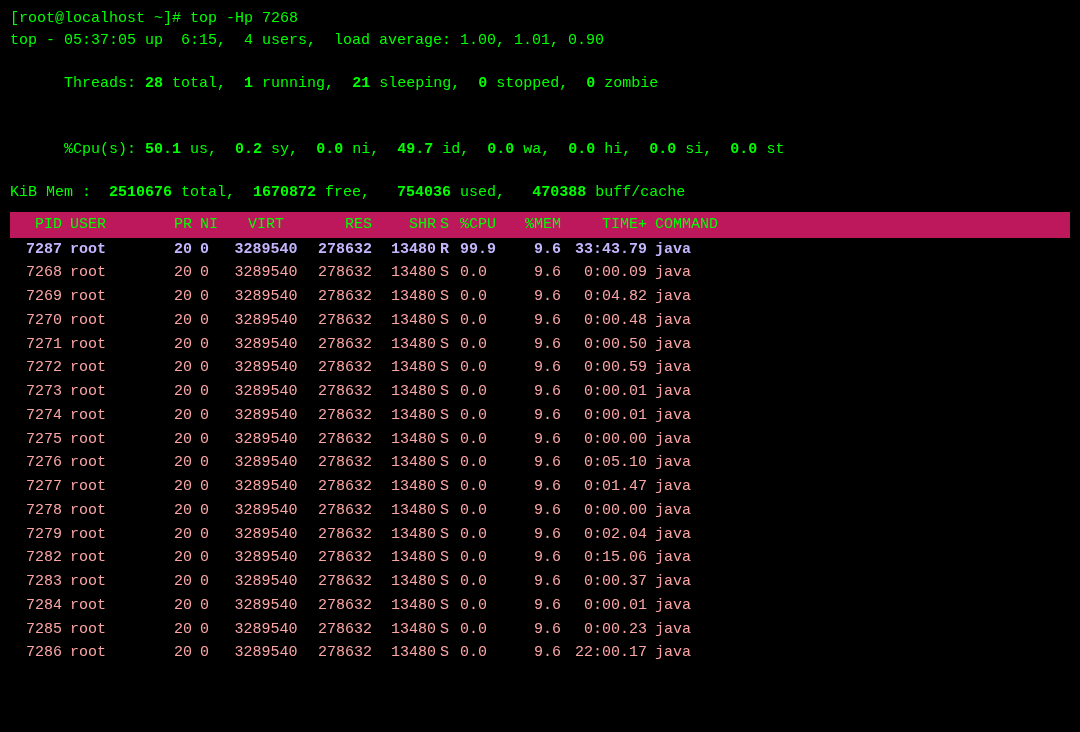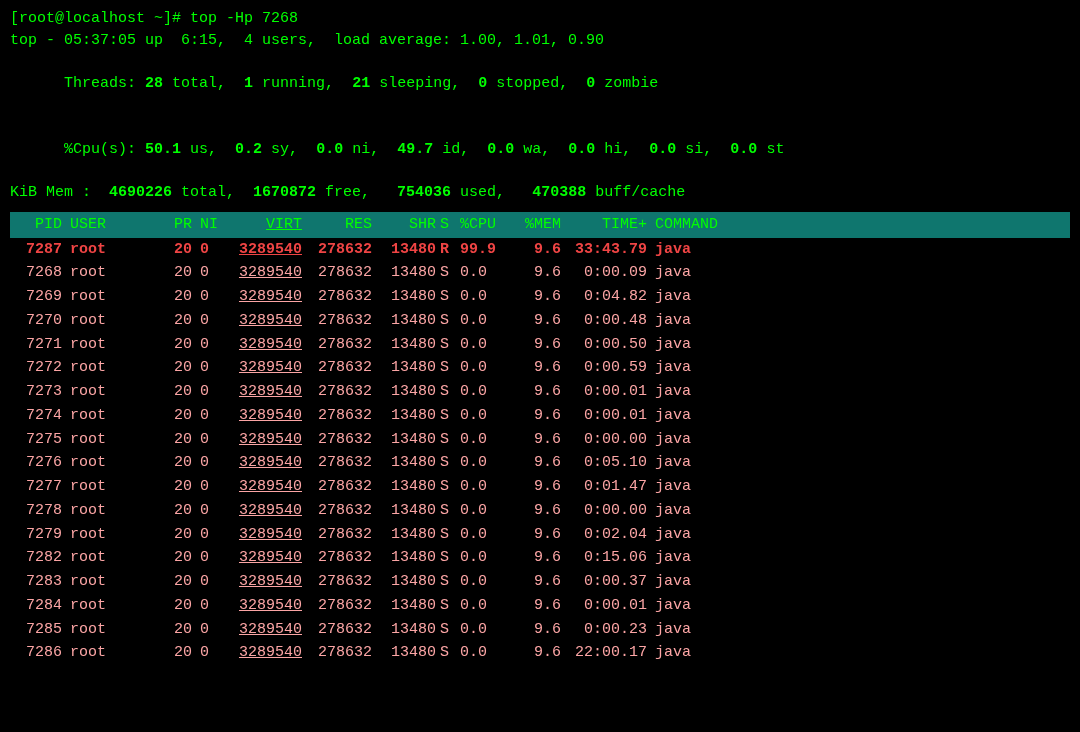--- a/index.html
+++ b/index.html
@@ -29,41 +29,41 @@
       color: #00ff00;
     }
     .bold {
       font-weight: bold;
     }
     .table-section {
       margin-top: 8px;
     }
     .table-header {
       display: flex;
-      background-color: #0f766e;
+      background-color: #be185d;
       color: #00ff00;
       padding: 2px 0;
     }
     .table-row {
       display: flex;
       padding: 1px 0;
       color: #fca5a5;
     }
     .table-row.highlight {
-      color: #ef4444;
+      color: #c4b5fd;
       font-weight: bold;
     }
     .col {
       white-space: pre;
     }
     .col-pid    { width: 60px;  text-align: right; padding-right: 8px; }
     .col-user   { width: 90px;  text-align: left;  padding-right: 4px; }
     .col-pr     { width: 40px;  text-align: right; padding-right: 8px; }
     .col-ni     { width: 30px;  text-align: left; padding-right: 8px; }
-    .col-virt   { width: 80px;  text-align: right; padding-right: 8px; text-decoration: underline; }
+    .col-virt   { width: 80px;  text-align: center; padding-right: 8px; }
     .col-res    { width: 70px;  text-align: right; padding-right: 8px; }
     .col-shr    { width: 60px;  text-align: right; padding-right: 4px; }
     .col-s      { width: 20px;  text-align: left;  padding-right: 4px; }
     .col-cpu    { width: 55px;  text-align: left; padding-right: 4px; }
     .col-mem    { width: 50px;  text-align: right; padding-right: 4px; }
     .col-time   { width: 90px;  text-align: right; padding-right: 8px; }
     .col-cmd    { width: 100px; text-align: left; }
   </style>
 </head>
 <body>
@@ -71,21 +71,21 @@
 <div class="terminal">
   <div class="header-section">
     <div class="header-line">[root@localhost ~]# top -Hp 7268</div>
     <div class="header-line">top - 05:37:05 up  6:15,  4 users,  load average: 1.00, 1.01, 0.90</div>
     <div class="header-line">
       <span>Threads: </span><span class="bold">28</span><span> total,</span>  <span class="bold">1</span><span> running,</span>  <span class="bold">21</span><span> sleeping,</span>  <span class="bold">0</span><span> stopped,</span>  <span class="bold">0</span><span> zombie</span>
     </div>
     <div class="header-line">
       <span>%Cpu(s): </span><span class="bold">50.1</span><span> us,</span>  <span class="bold">0.2</span><span> sy,</span>  <span class="bold">0.0</span><span> ni,</span>  <span class="bold">49.7</span><span> id,</span>  <span class="bold">0.0</span><span> wa,</span>  <span class="bold">0.0</span><span> hi,</span>  <span class="bold">0.0</span><span> si,</span>  <span class="bold">0.0</span><span> st</span>
     </div>
-    <div class="header-line">KiB Mem :  <span class="bold">4690226</span> total,  <span class="bold">1670872</span> free,   <span class="bold">754036</span> used,   <span class="bold">470388</span> buff/cache</div>
+    <div class="header-line">KiB Mem :  <span class="bold">2510676</span> total,  <span class="bold">1670872</span> free,   <span class="bold">754036</span> used,   <span class="bold">470388</span> buff/cache</div>
   </div>
 
   <div class="table-section">
     <div class="table-header">
       <span class="col col-pid">PID</span>
       <span class="col col-user">USER</span>
       <span class="col col-pr">PR</span>
       <span class="col col-ni">NI</span>
       <span class="col col-virt">VIRT</span>
       <span class="col col-res">RES</span>

